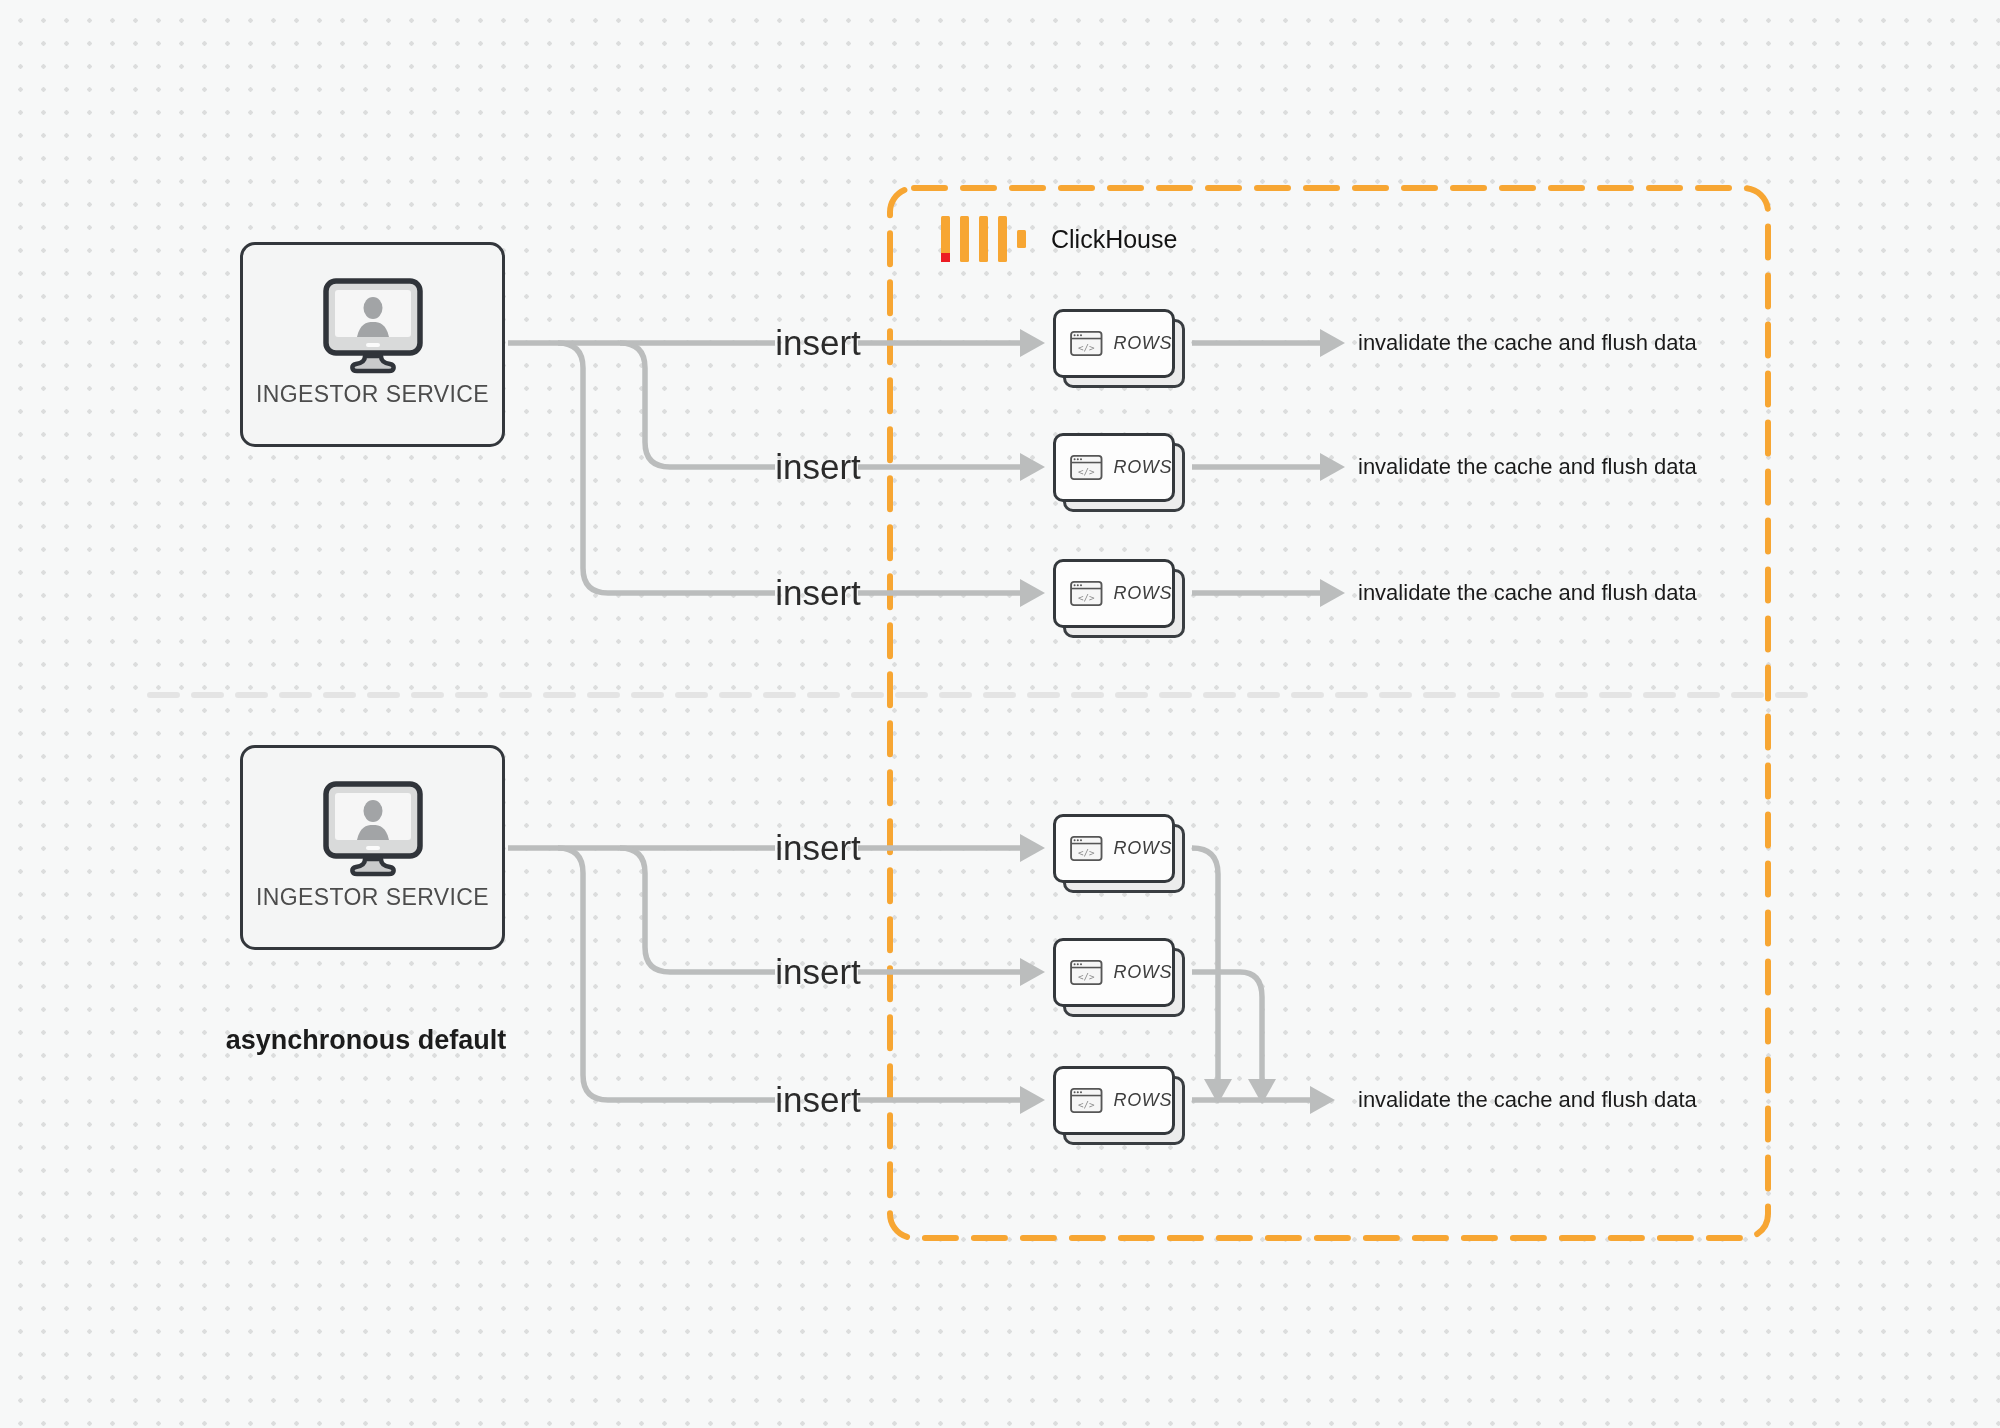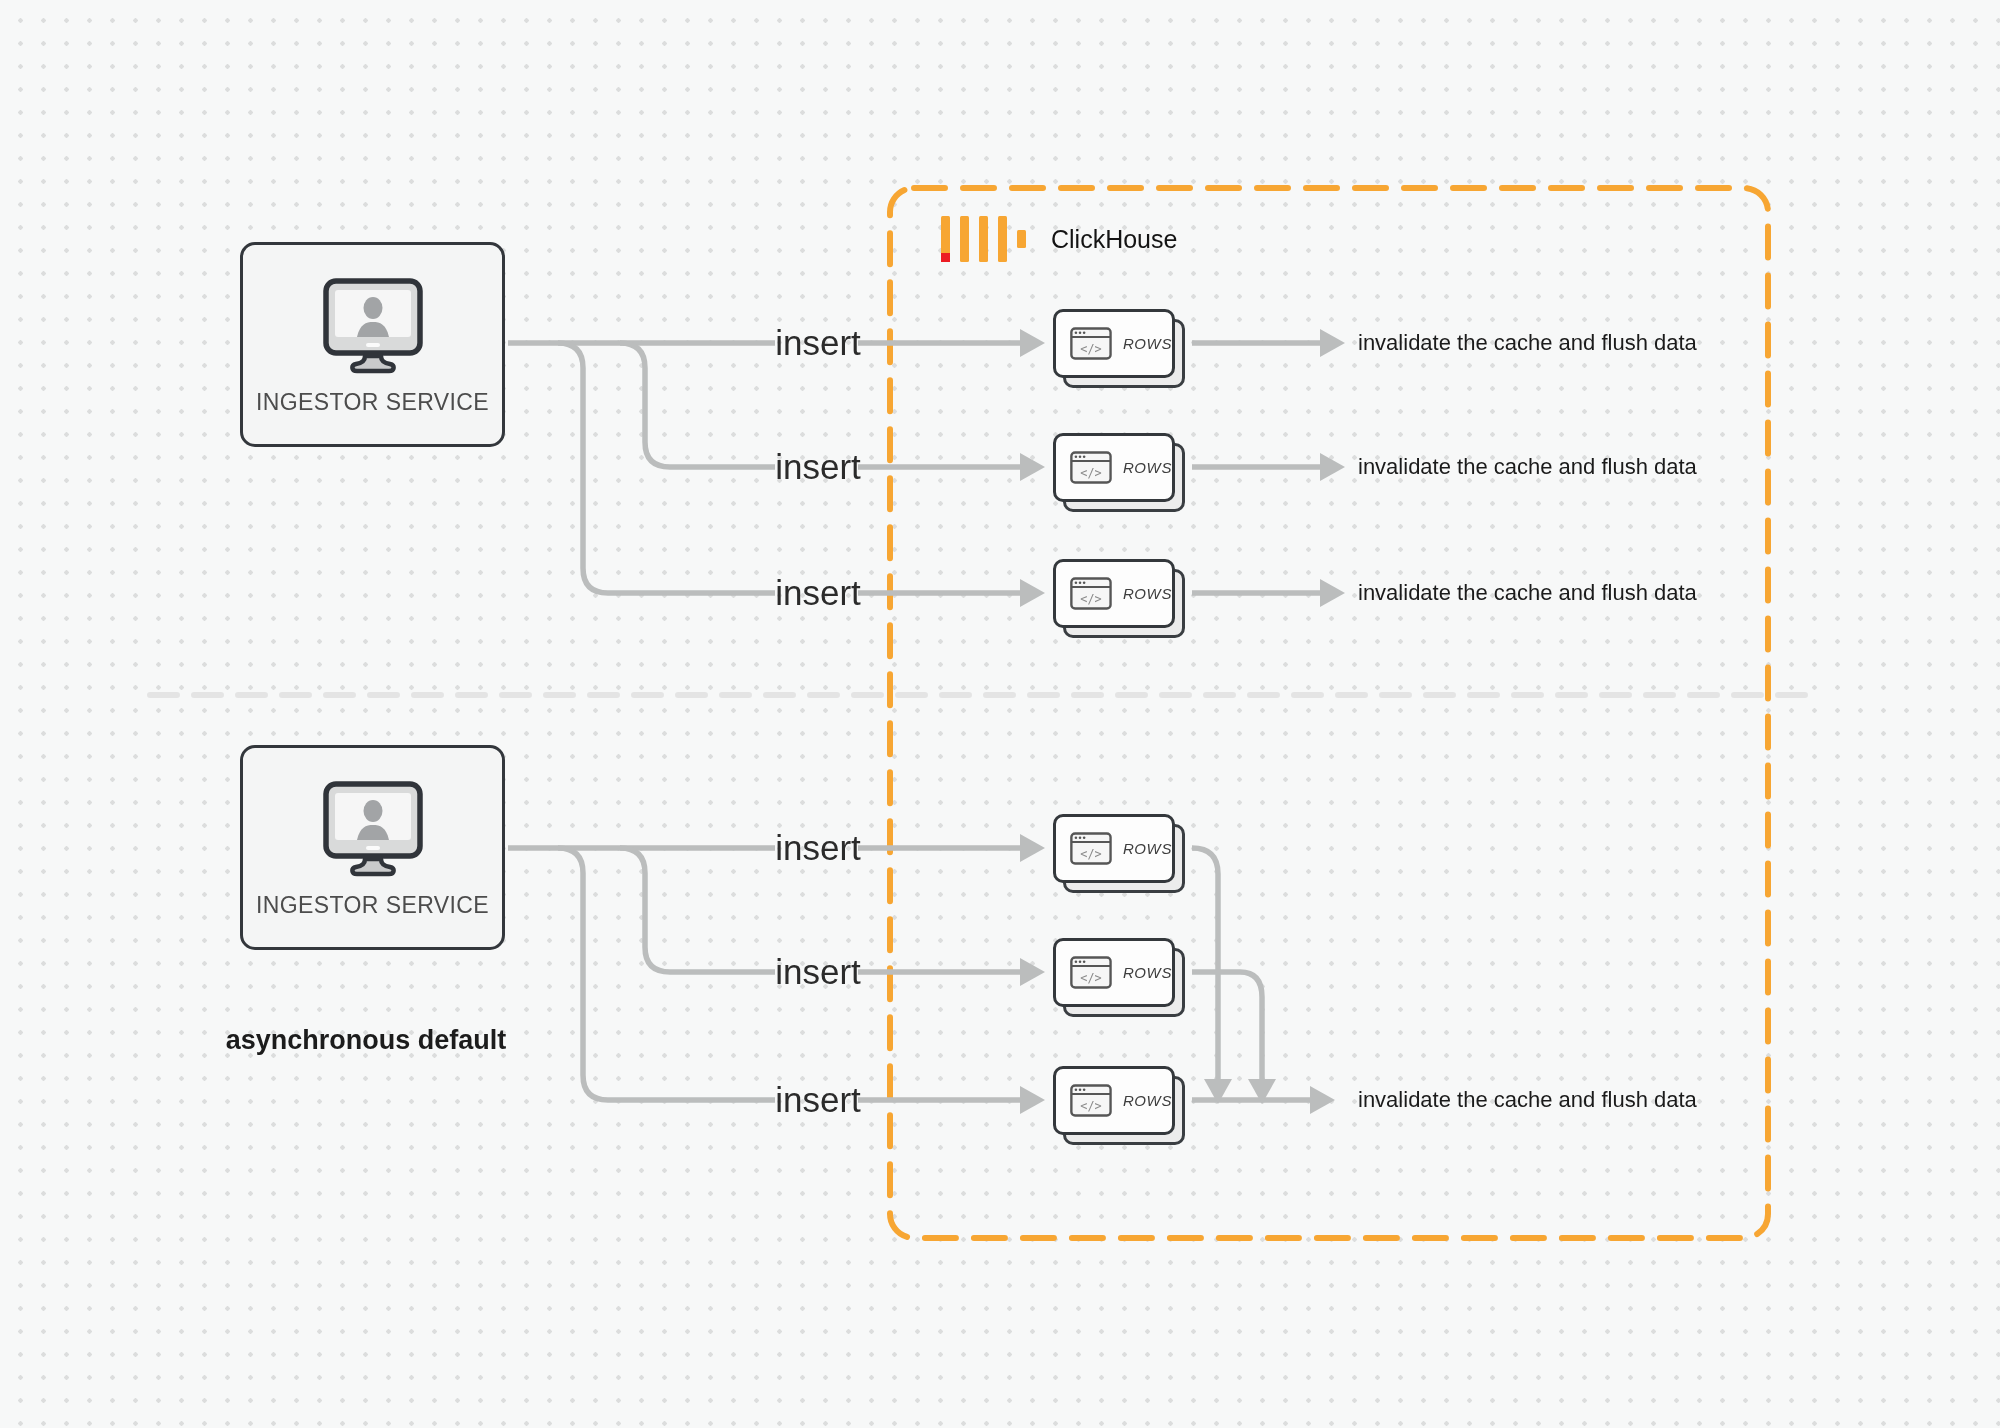--- a/index.html
+++ b/index.html
@@ -21,21 +21,21 @@
     position:absolute;
     width:265px;height:205px;
     background:#f4f5f5;
     border:3.5px solid #33373c;
     border-radius:15px;
     box-sizing:border-box;
     display:flex;flex-direction:column;align-items:center;
   }
   .service-box .monitor{margin-top:30px;}
   .service-label{
-    margin-top:14px;
+    margin-top:6px;
     font-size:23px;
     color:#4c4c4c;
     letter-spacing:0.4px;
   }
 
   
   .rows-card{position:absolute;width:122px;height:69px;}
   .rows-card .back{
     position:absolute;left:10px;top:10px;width:122px;height:69px;
     background:#ececec;border:3px solid #3a3e42;border-radius:10px;
@@ -44,21 +44,21 @@
   .rows-card .front{
     position:absolute;left:0;top:0;width:122px;height:69px;
     background:#fdfdfd;border:3px solid #34383c;border-radius:10px;
     box-sizing:border-box;
     display:flex;align-items:center;
     padding-left:14px;
   }
   .rows-label{
     margin-left:11px;
     font-style:italic;
-    font-size:15px;
+    font-size:18px;
     font-weight:500;
     letter-spacing:0.6px;
     color:#3d3d3d;
   }
 
   .caption{
     position:absolute;
     transform:translate(-50%,-50%);
     font-size:27px;font-weight:700;color:#1c1c1c;
     white-space:nowrap;

